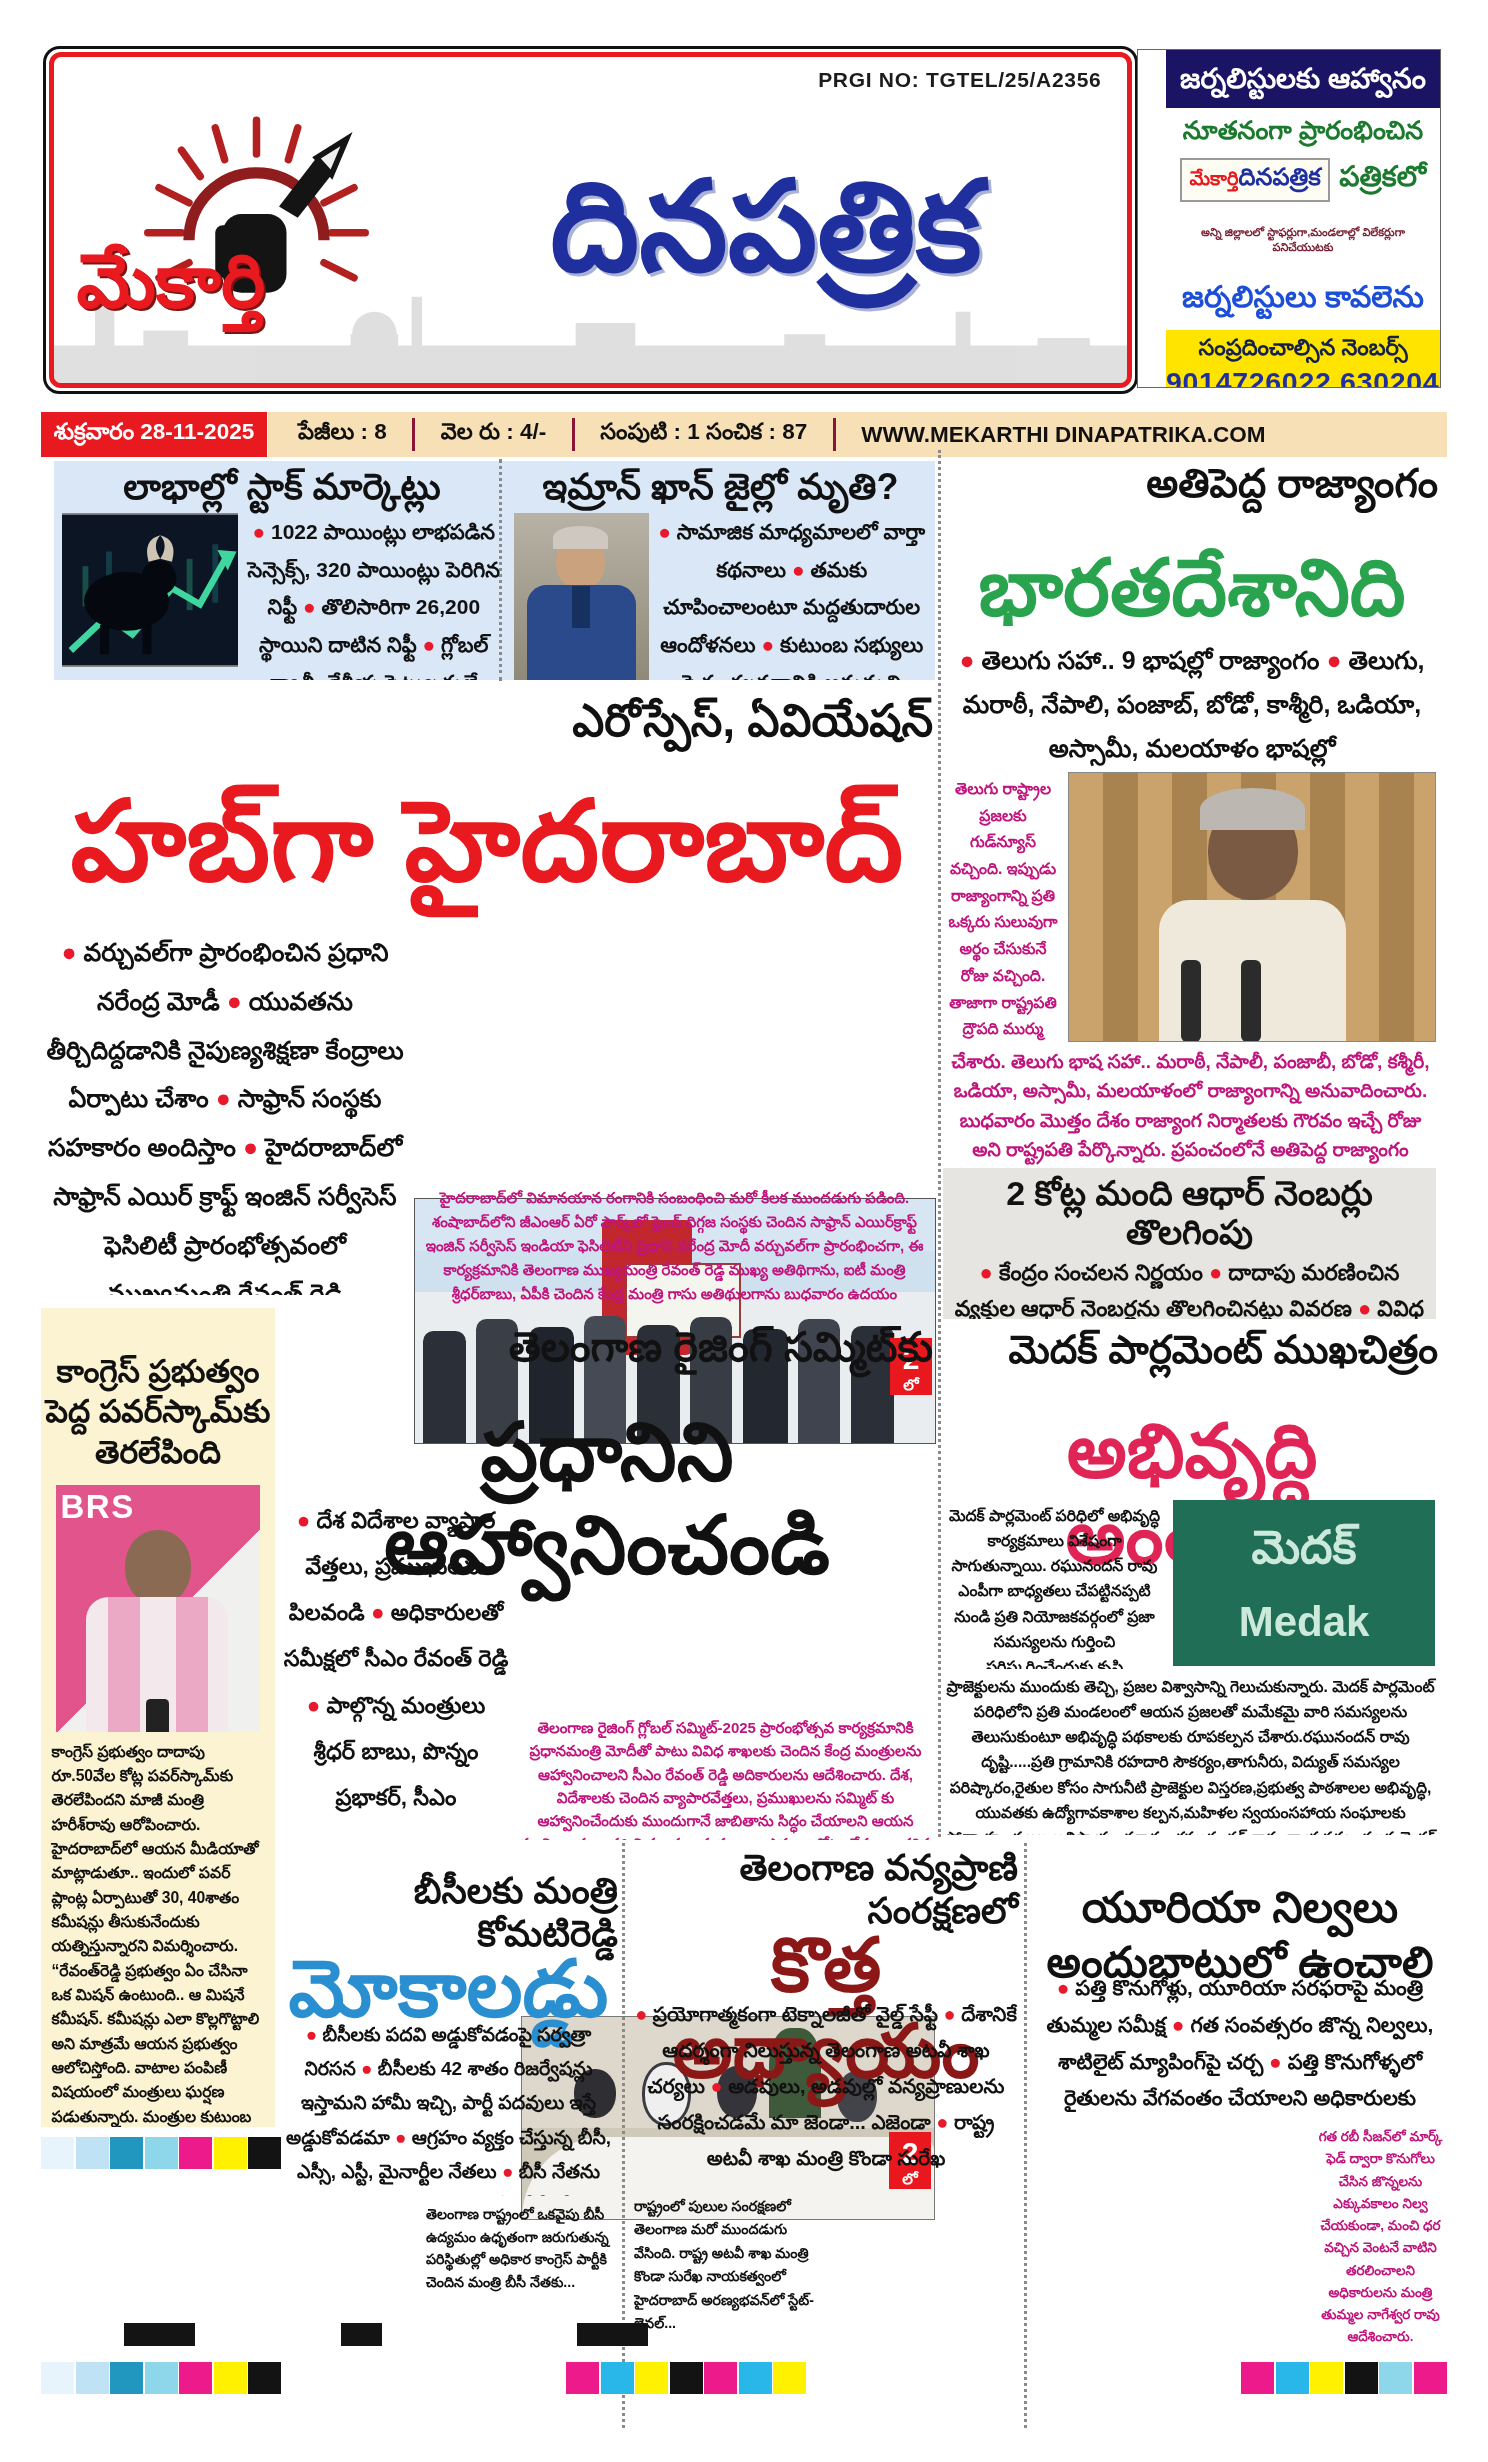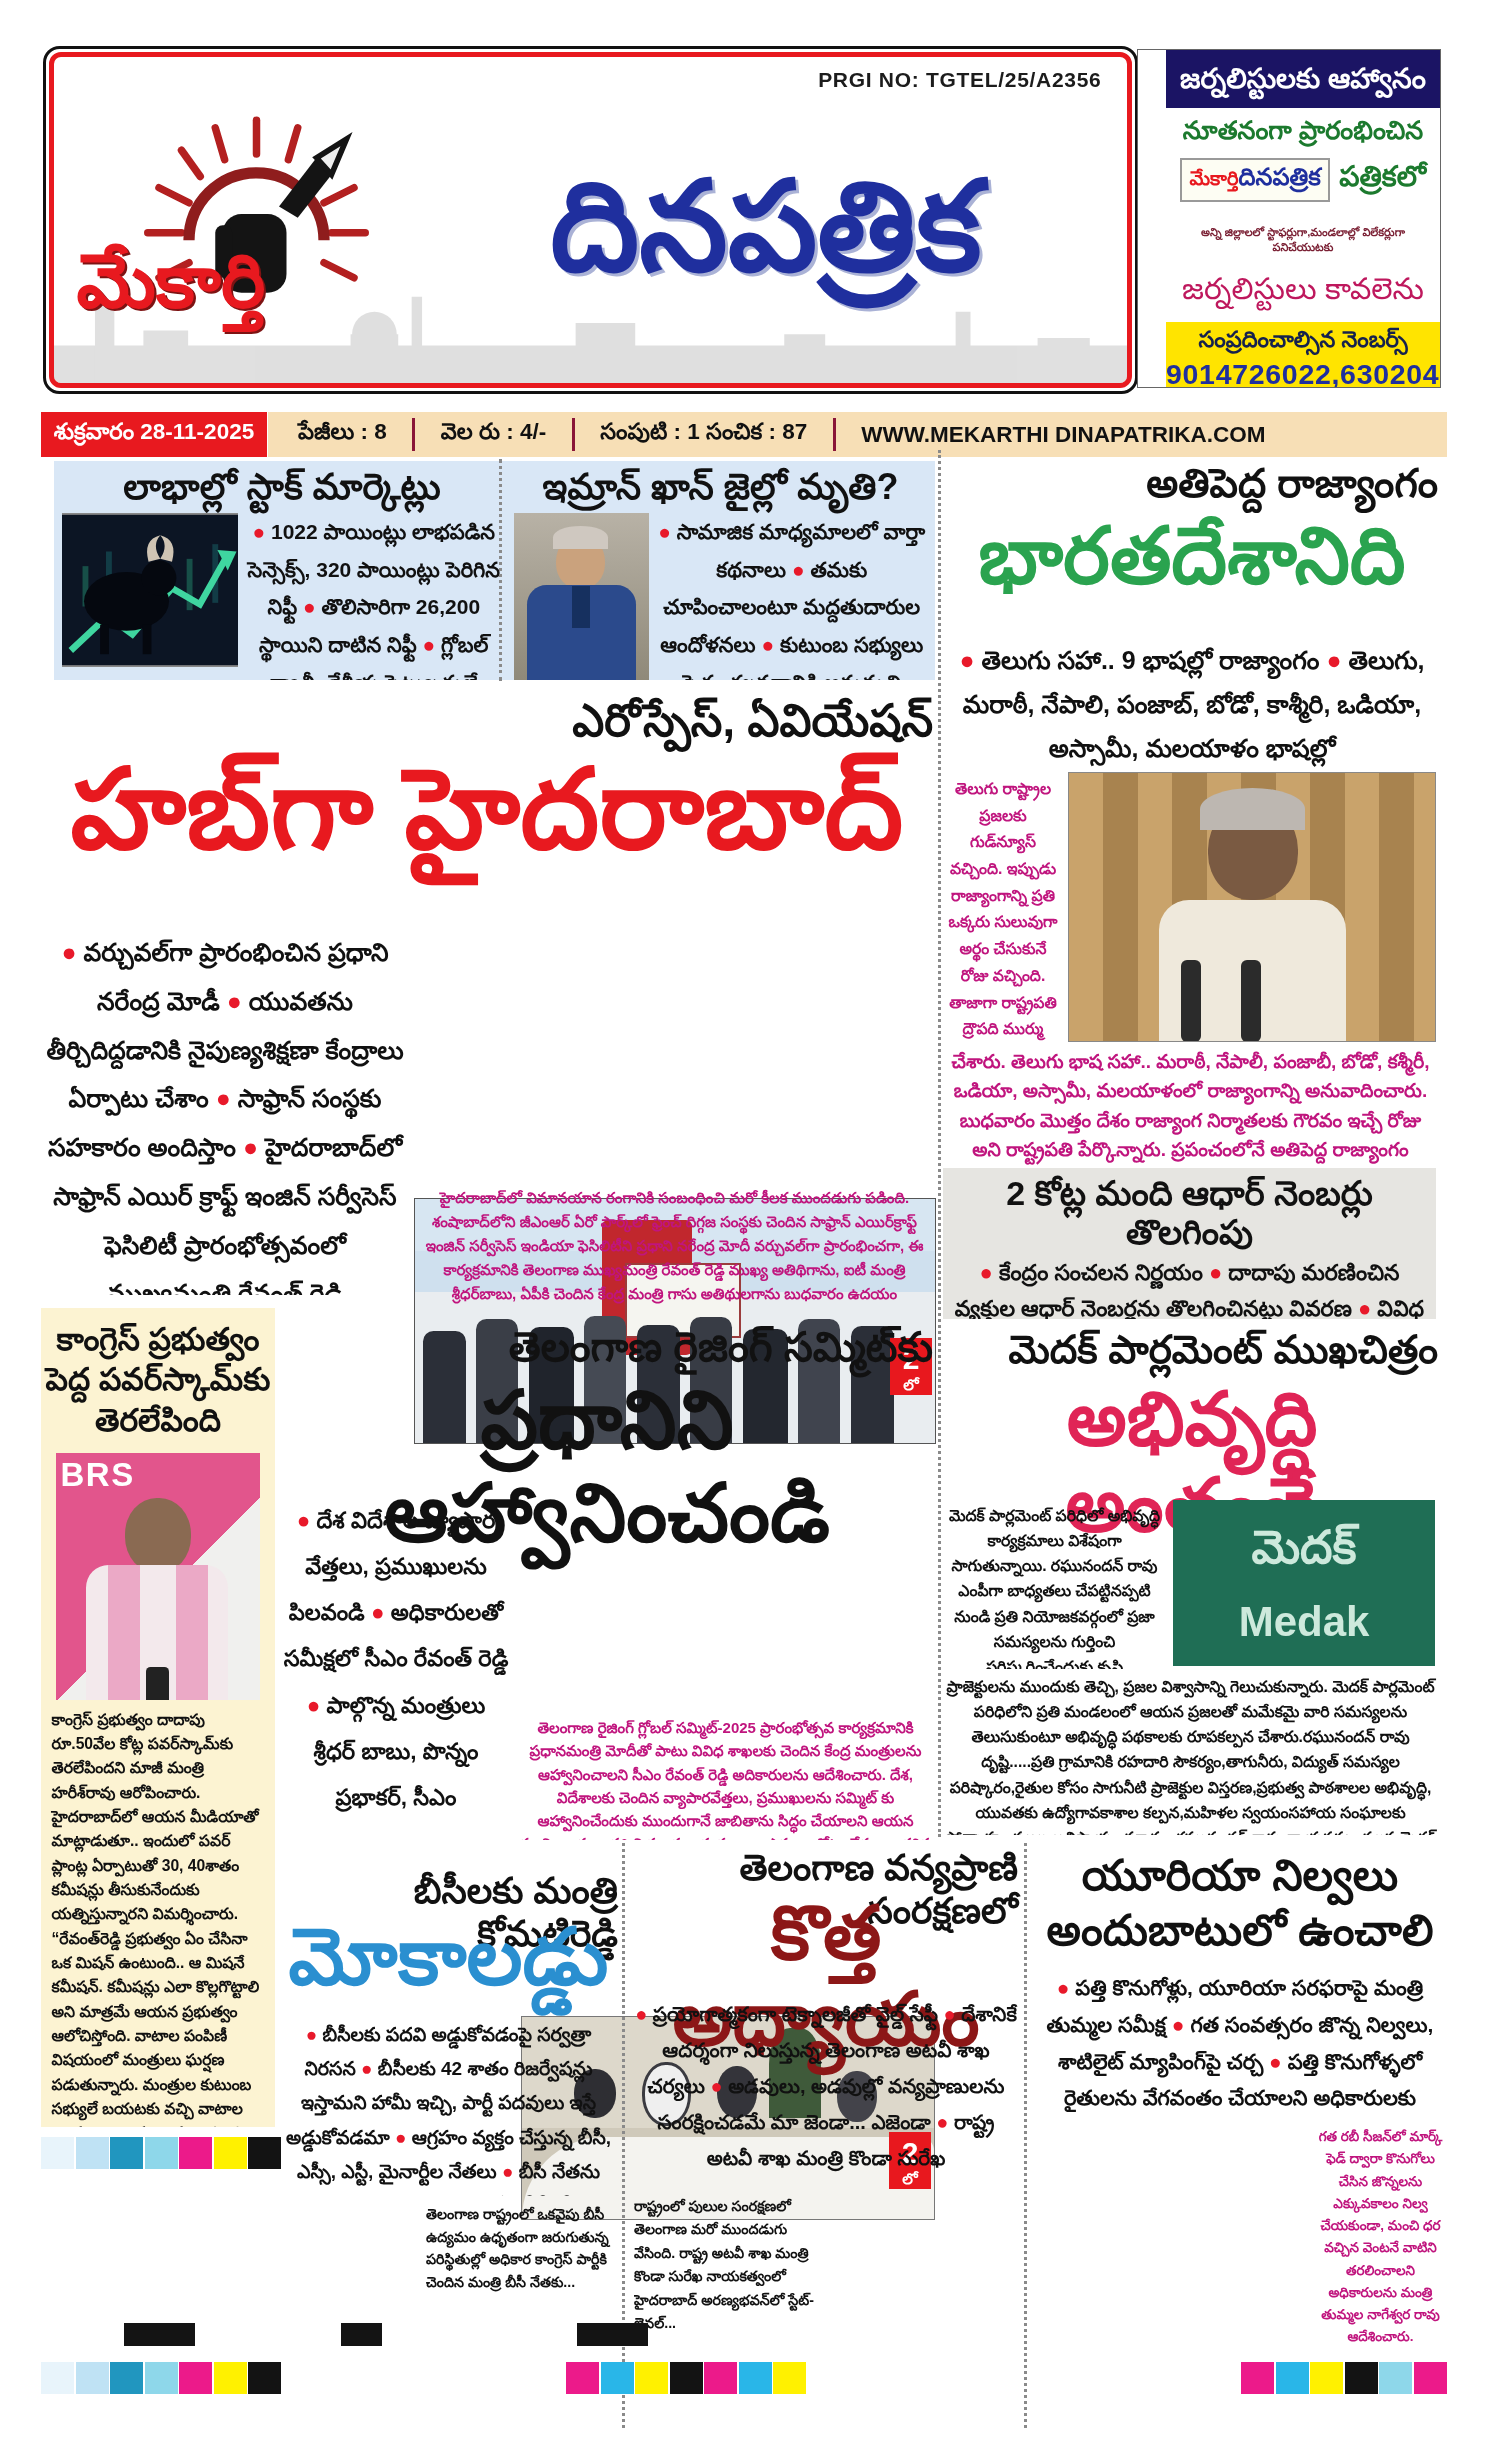--- a/index.html
+++ b/index.html
@@ -22,21 +22,21 @@
 
   
   .ad-box{left:1137px;top:49px;width:304px;height:339px;background:#fff;border:1.5px solid #666;box-sizing:border-box;text-align:center;padding-left:28px;}
   .ad-banner{background:#1b1464;color:#fff;font-size:28px;font-weight:900;line-height:58px;height:58px;}
   .ad-line1{color:#1c7a2e;font-size:25.5px;font-weight:900;margin-top:7.5px;}
   .ad-logorow{display:flex;align-items:center;justify-content:center;gap:9px;margin-top:7.5px;}
   .ad-minilogo{border:2.2px double #999;background:#fdfdf3;padding:3px 7.5px;font-weight:900;font-size:19.5px;}
   .ad-minilogo .r{color:#e8191f;} .ad-minilogo .b{color:#1f2f9e;font-size:24px;}
   .ad-line2{color:#1c7a2e;font-size:28.5px;font-weight:900;}
   .ad-line3{color:#7a1f33;font-size:11.2px;font-weight:bold;margin-top:24px;padding:0 4.5px;}
-  .ad-line4{color:#be185d;font-size:30px;font-weight:400;margin-top:16px;}
+  .ad-line4{color:#1d4ed8;font-size:30px;font-weight:700;margin-top:24px;}
   .ad-contact{background:#ffe400;margin-top:9px;padding:4.5px 0 7.5px 0;}
   .ad-contact .lbl{font-size:22.5px;font-weight:900;color:#15214d;}
   .ad-contact .num{font-size:28.5px;font-weight:900;color:#1f2f9e;letter-spacing:0.7px;}
 
   
   .date-red{left:41px;top:412px;width:226px;height:45px;background:#e8191f;color:#fff;font-size:22.5px;font-weight:900;
             display:flex;align-items:center;justify-content:center;}
   .date-cream{left:268px;top:412px;width:1179px;height:45px;background:#f7dfb6;display:flex;align-items:center;gap:25.5px;
               font-size:22.5px;font-weight:900;padding-left:30px;box-sizing:border-box;}
   .date-sep{width:3px;height:33px;background:#8a1538;}
@@ -49,21 +49,21 @@
   .bdot{color:#e8192a;}
   .photo{position:relative;overflow:hidden;background:#888;}
   .badge{position:absolute;width:42px;height:57px;background:#e8181e;color:#fff;text-align:center;line-height:1;}
   .badge .n{display:block;font-size:30px;font-weight:900;margin-top:6px;}
   .badge .s{display:block;font-size:15px;font-weight:bold;margin-top:3px;}
 
   .vdots{width:0;border-left:3px dotted #8a8a8a;}
 
   
   .kicker{font-weight:900;text-align:right;line-height:1.2;}
-  .headline{font-weight:900;text-align:center;line-height:1.15;}
+  .headline{font-weight:900;text-align:center;line-height:1.15;margin-top:32px;}
   .bullets{font-weight:bold;text-align:center;}
   .magenta{color:#c0157e;}
   .graybox{background:#e6e5e1;}
 
   .cream-side{background:#fcf3d2;}
   .patchbar{display:flex;}
   .patch{display:inline-block;width:33px;height:31.5px;margin-right:1.5px;}
 
   .medak-sign{background:#1f6e55;color:#cde9dc;text-align:center;font-weight:bold;}
 

